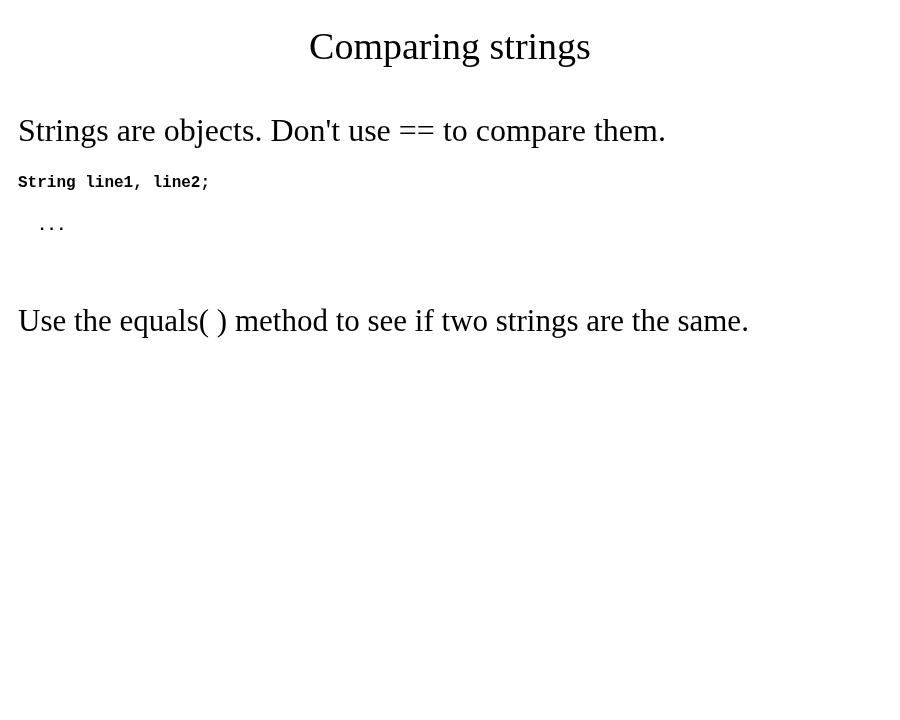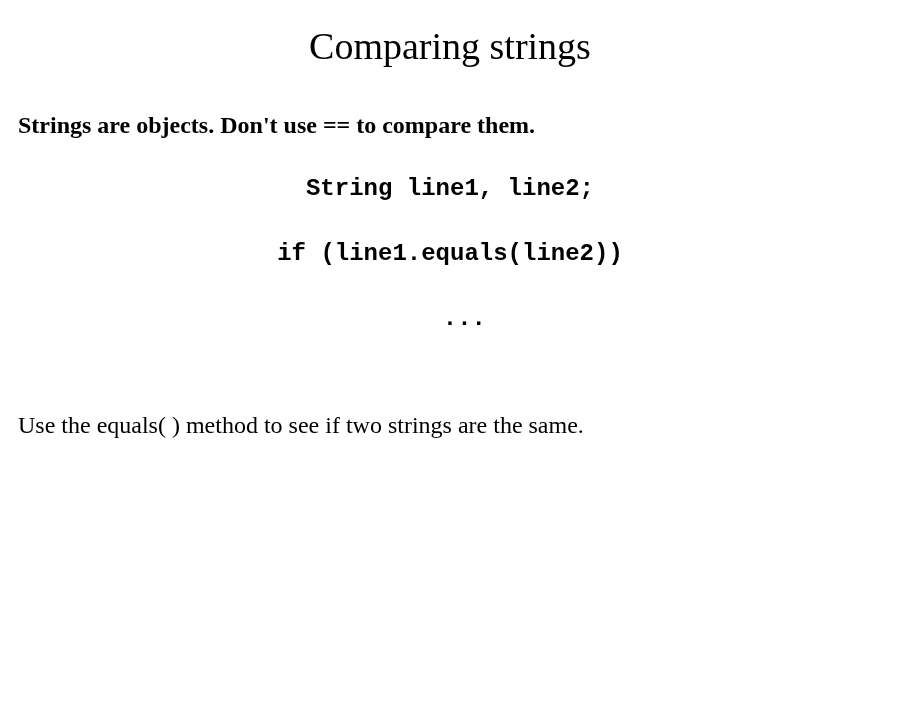--- a/index.html
+++ b/index.html
@@ -12,44 +12,42 @@
       padding: 20px 18px;
     }
     .title {
       font-size: 38px;
       font-weight: normal;
       text-align: center;
       margin-top: 4px;
       margin-bottom: 44px;
     }
     .intro {
-      font-size: 24px;
-      font-weight: bold;
+      font-size: 32px;
+      font-weight: normal;
       margin-bottom: 2px;
     }
     .codeblock {
       font-family: "Courier New", Courier, monospace;
-      font-size: 24px;
+      font-size: 16px;
       font-weight: bold;
       white-space: pre;
       line-height: 1.35;
-      text-align: center;
     }
     .conclusion {
-      font-size: 24px;
+      font-size: 31px;
       font-weight: normal;
       margin-top: 44px;
     }
   </style>
 </head>
 <body>
 
 <h1 class="title">Comparing strings</h1>
 
 <p class="intro">Strings are objects. Don't use == to compare them.</p>
 
 <div class="codeblock">
 <div>String line1, line2;</div>
-<div>if (line1.equals(line2))</div>
 <div>  ...</div>
 </div>
 
 <p class="conclusion">Use the equals( ) method to see if two strings are the same.</p>
 
 </body></html>

